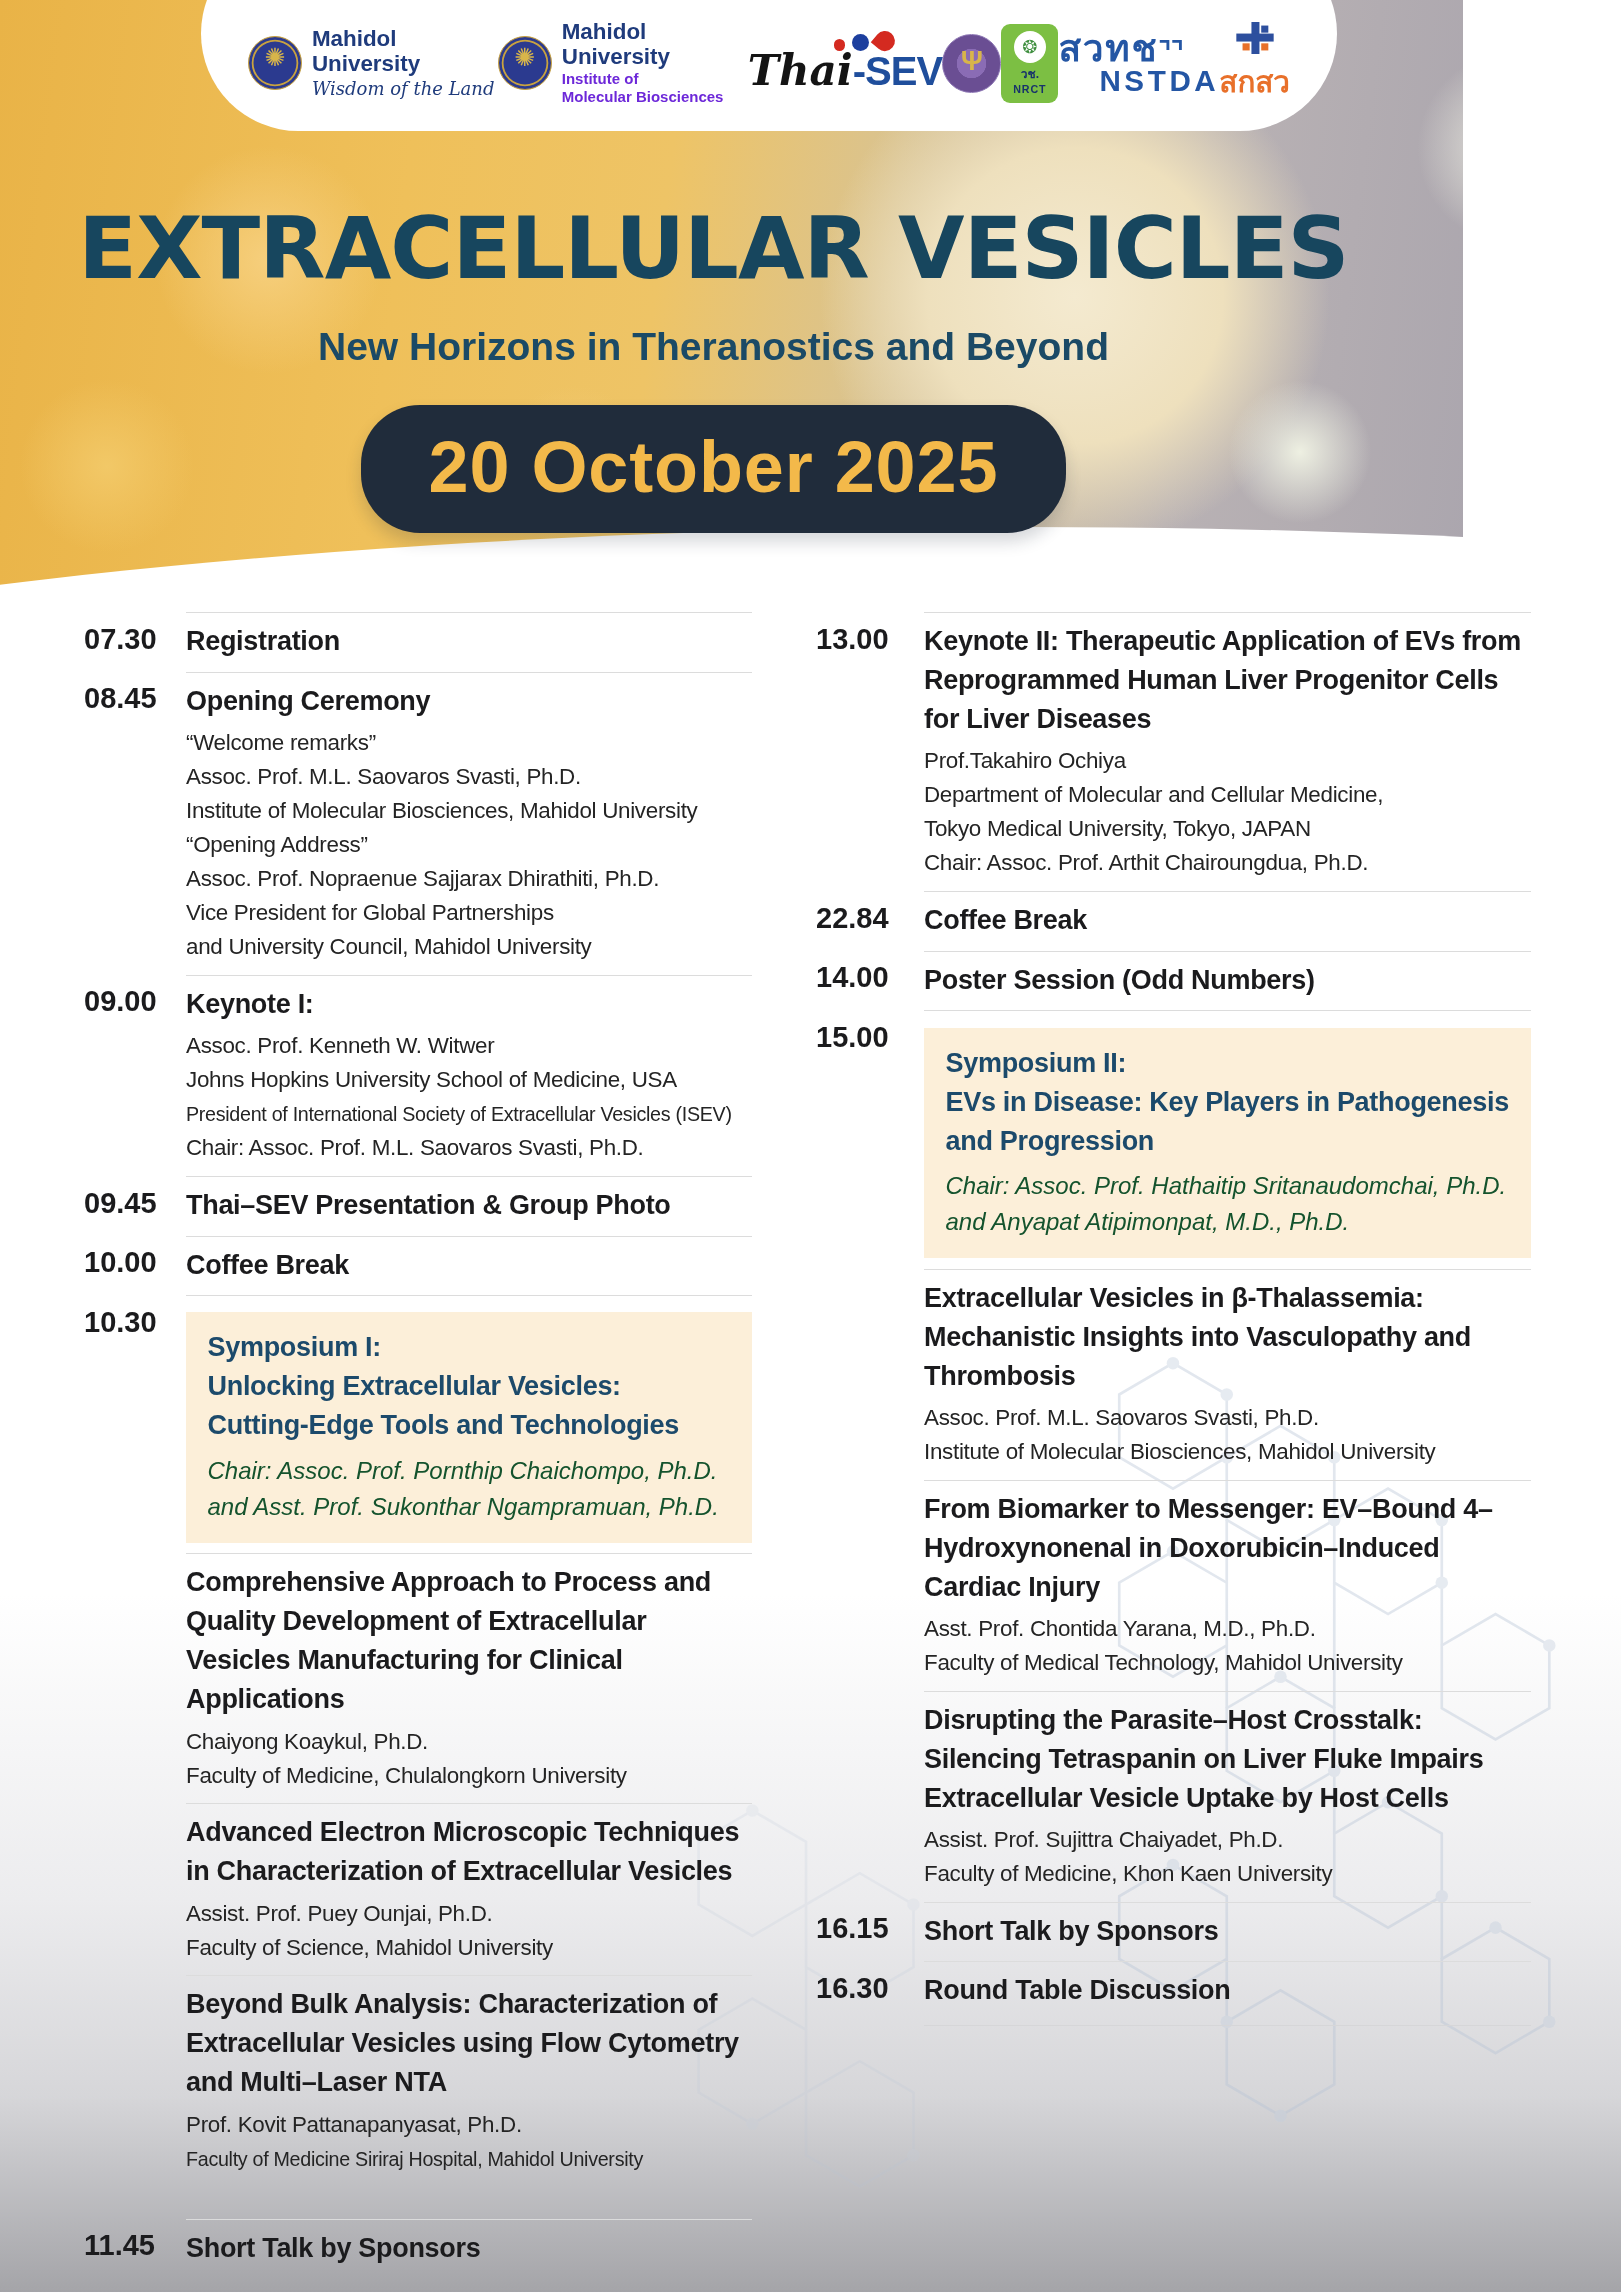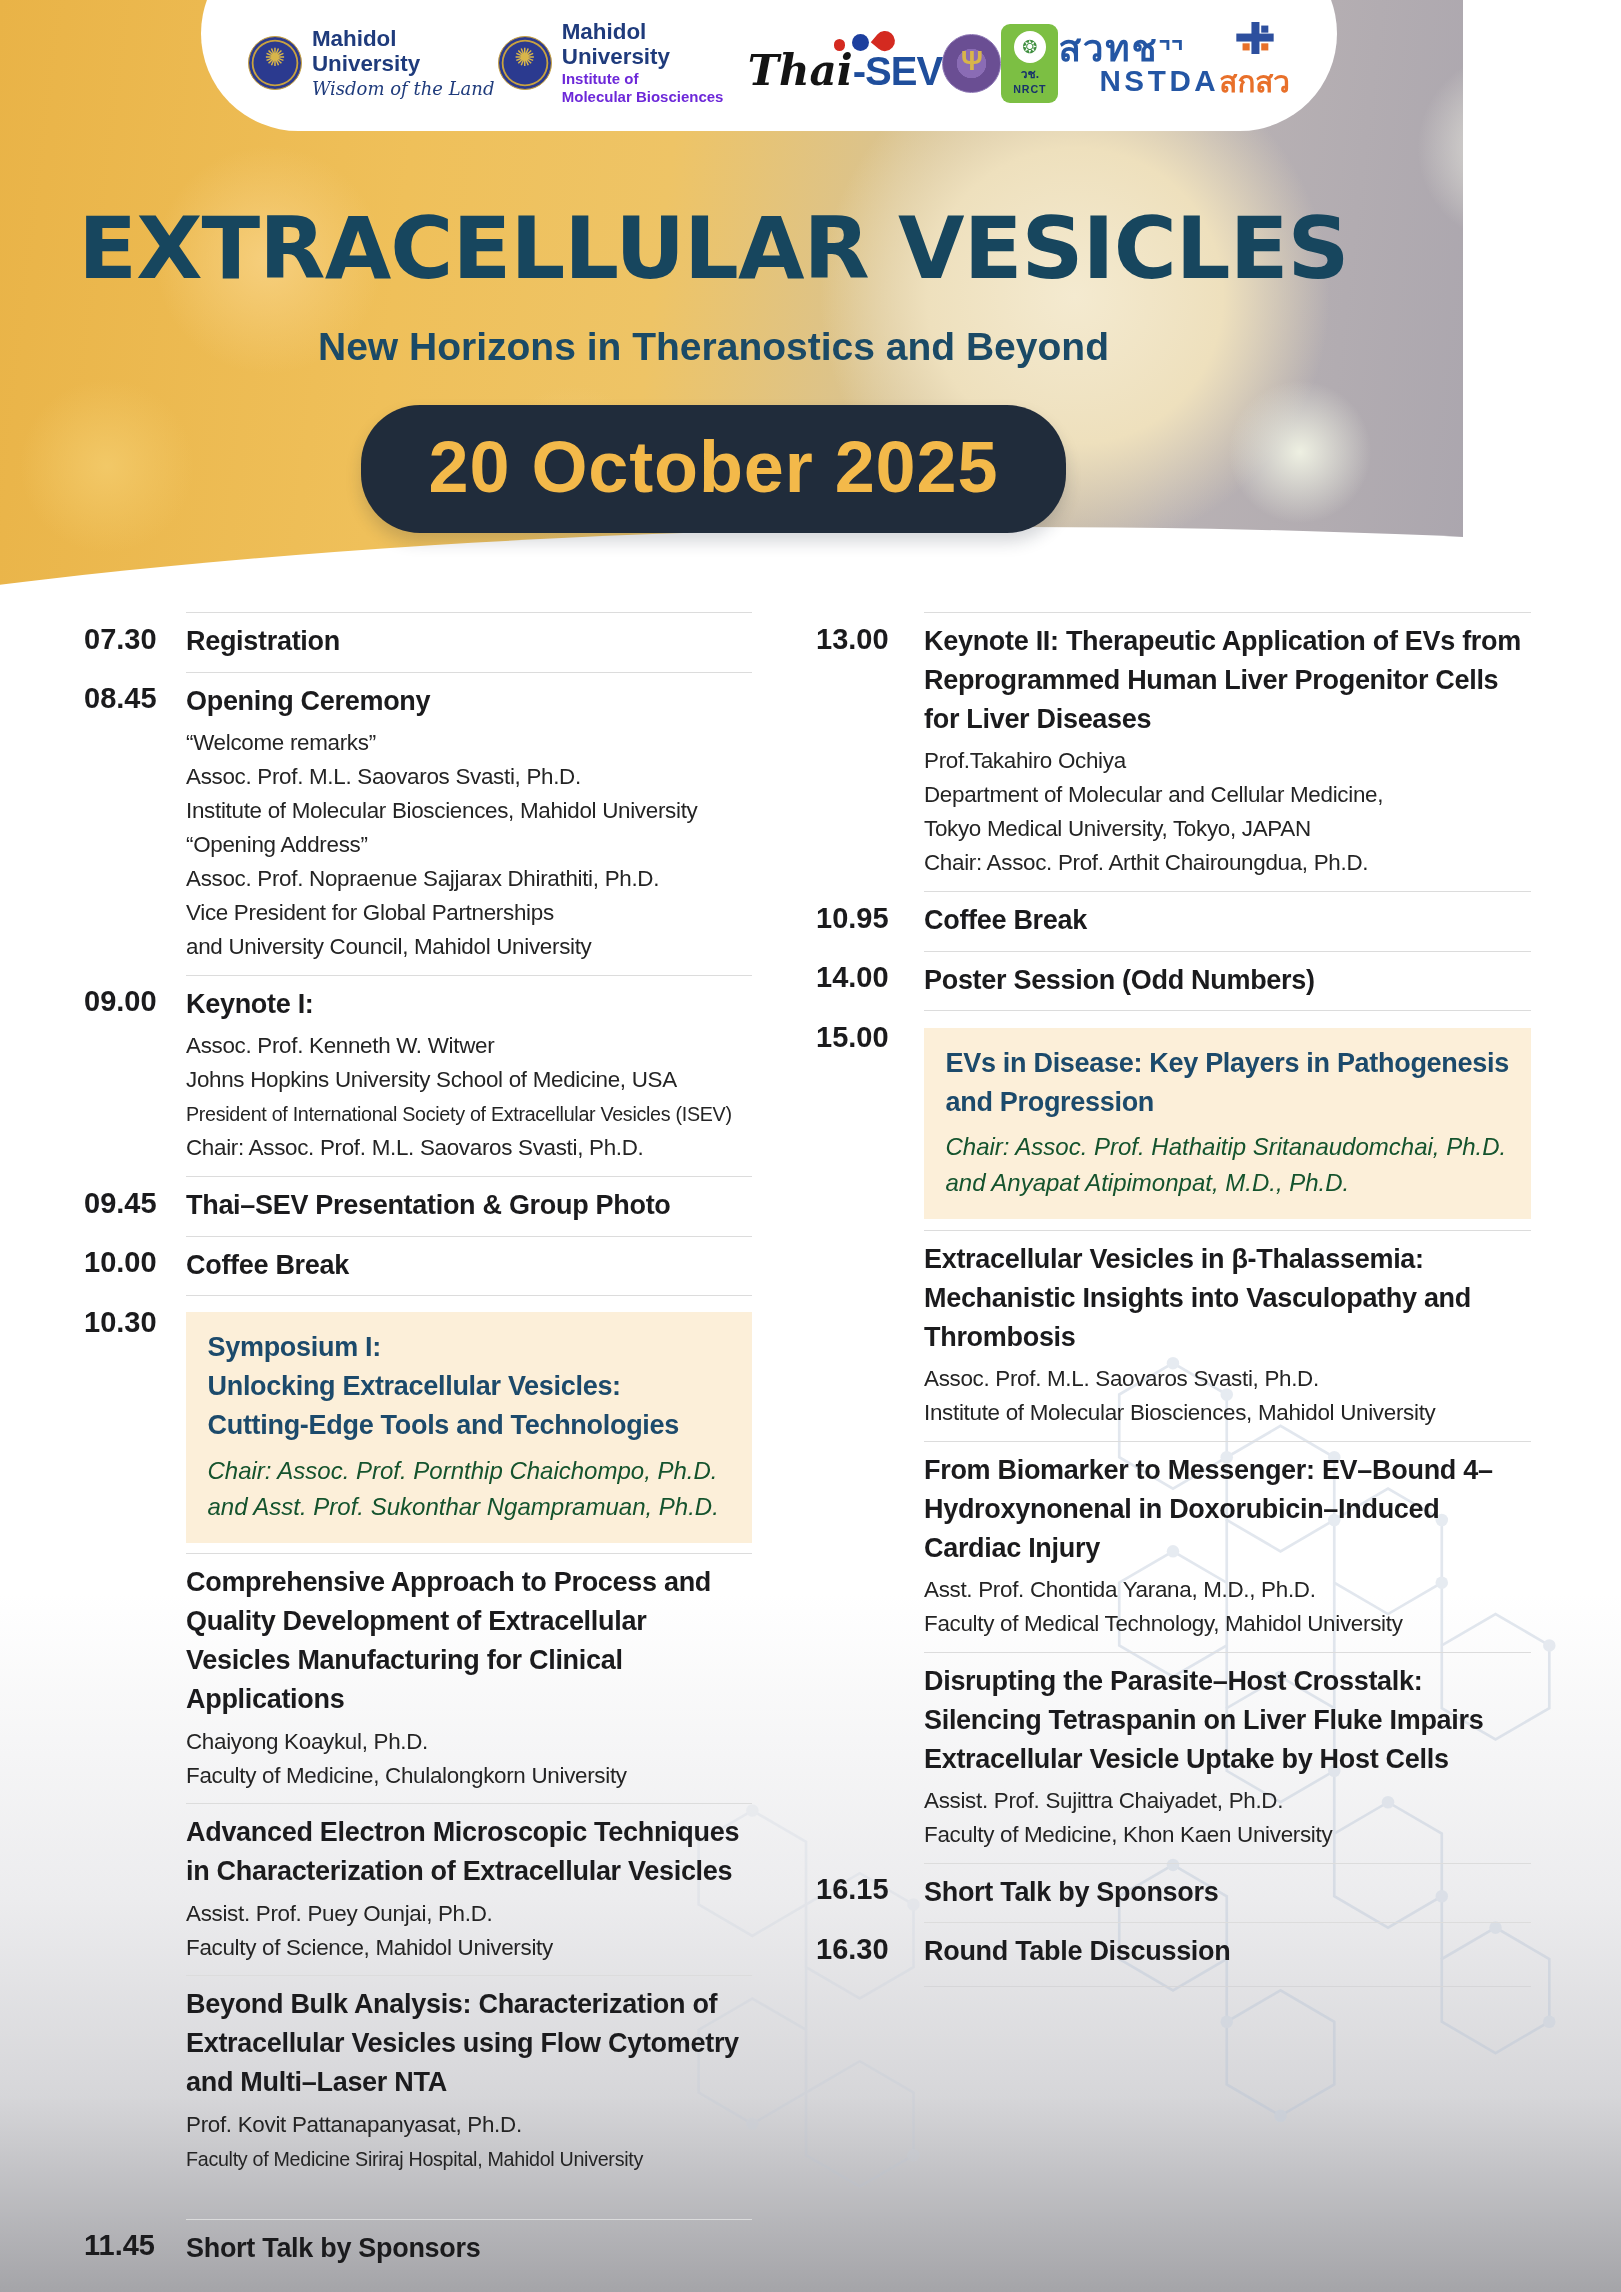--- a/index.html
+++ b/index.html
@@ -351,37 +351,38 @@
           <div class="bwrap">
             <div class="b">Prof.Takahiro Ochiya</div>
             <div class="b">Department of Molecular and Cellular Medicine,</div>
             <div class="b">Tokyo Medical University, Tokyo, JAPAN</div>
             <div class="b">Chair: Assoc. Prof. Arthit Chairoungdua, Ph.D.</div>
           </div>
         </div>
       </div>
 
       <div class="row">
-        <div class="time">10.95</div>
+        <div class="time">22.84</div>
         <div class="cell">
             <div class="t">Coffee Break</div>
           </div>
       </div>
 
       <div class="row">
         <div class="time">14.00</div>
         <div class="cell">
             <div class="t">Poster Session (Odd Numbers)</div>
           </div>
       </div>
 
       <div class="row">
         <div class="time">15.00</div>
         <div class="cell">
           <div class="box">
+            <div class="navy">Symposium II:</div>
             <div class="navy">EVs in Disease: Key Players in Pathogenesis</div>
             <div class="navy">and Progression</div>
             <div class="chair first">Chair: Assoc. Prof. Hathaitip Sritanaudomchai, Ph.D.</div>
             <div class="chair">and Anyapat Atipimonpat, M.D., Ph.D.</div>
           </div>
         </div>
       </div>
 
       <div class="row">
         <div class="time"></div>

